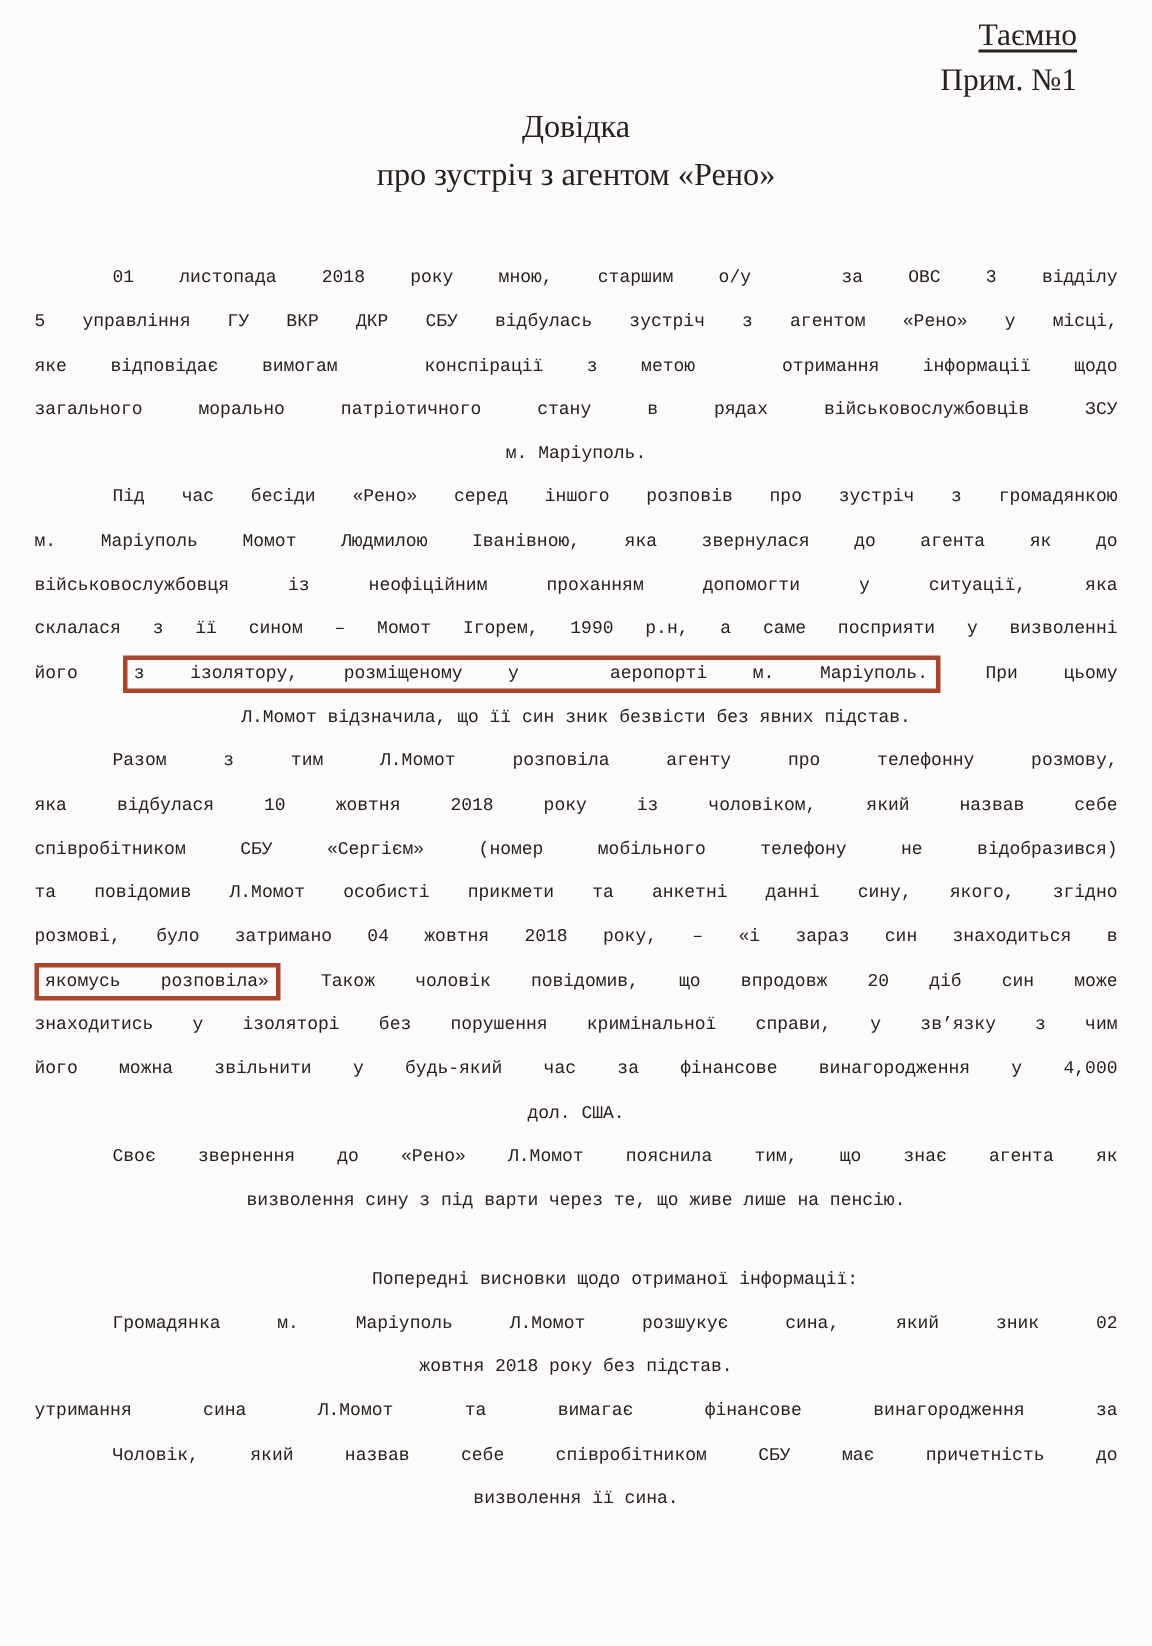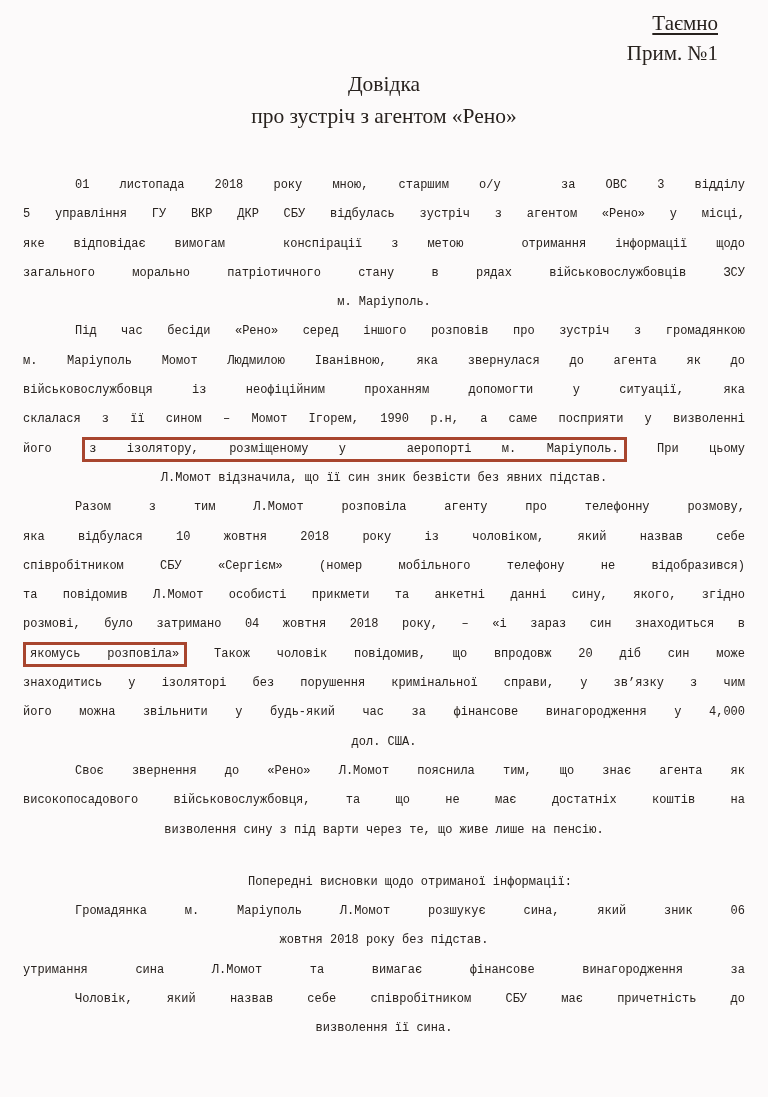--- a/index.html
+++ b/index.html
@@ -87,28 +87,27 @@
         <div class="line justify"><span class="seg">співробітником СБУ «Сергієм» (номер мобільного телефону не відобразився)</span></div>
         <div class="line justify"><span class="seg">та повідомив Л.Момот особисті прикмети та анкетні данні сину, якого, згідно</span></div>
         <div class="line justify"><span class="seg">розмові, було затримано 04 жовтня 2018 року, – «і зараз син знаходиться в</span></div>
         <div class="line justify"><span class="seg redbox">якомусь розповіла»</span><span class="seg"> Також чоловік повідомив, що впродовж 20 діб син може</span></div>
         <div class="line justify"><span class="seg">знаходитись у ізоляторі без порушення кримінальної справи, у зв’язку з чим</span></div>
         <div class="line justify"><span class="seg">його можна звільнити у будь-який час за фінансове винагородження у 4,000</span></div>
         <div class="line"><span class="seg">дол. США.</span></div>
       </div>
       <div class="para">
         <div class="line indent justify"><span class="seg">Своє звернення до «Рено» Л.Момот пояснила тим, що знає агента як</span></div>
-        <div class="line justify"><span class="seg">високопосадового військовослужбовця, та що не має достатніх коштів на</span></div>
         <div class="line"><span class="seg">визволення сину з під варти через те, що живе лише на пенсію.</span></div>
       </div>
       <div class="para gap-before">
         <div class="line indent"><span class="seg">Попередні висновки щодо отриманої інформації:</span></div>
       </div>
       <div class="para">
-        <div class="line indent justify"><span class="seg">Громадянка м. Маріуполь Л.Момот розшукує сина, який зник 06</span></div>
+        <div class="line indent justify"><span class="seg">Громадянка м. Маріуполь Л.Момот розшукує сина, який зник 02</span></div>
         <div class="line"><span class="seg">жовтня 2018 року без підстав.</span></div>
       </div>
       <div class="para">
         <div class="line justify"><span class="seg">утримання сина Л.Момот та вимагає фінансове винагородження за</span></div>
         <div class="line indent justify"><span class="seg">Чоловік, який назвав себе співробітником СБУ має причетність до</span></div>
         <div class="line"><span class="seg">визволення її сина.</span></div>
       </div>
     </div>
 </div>
 

